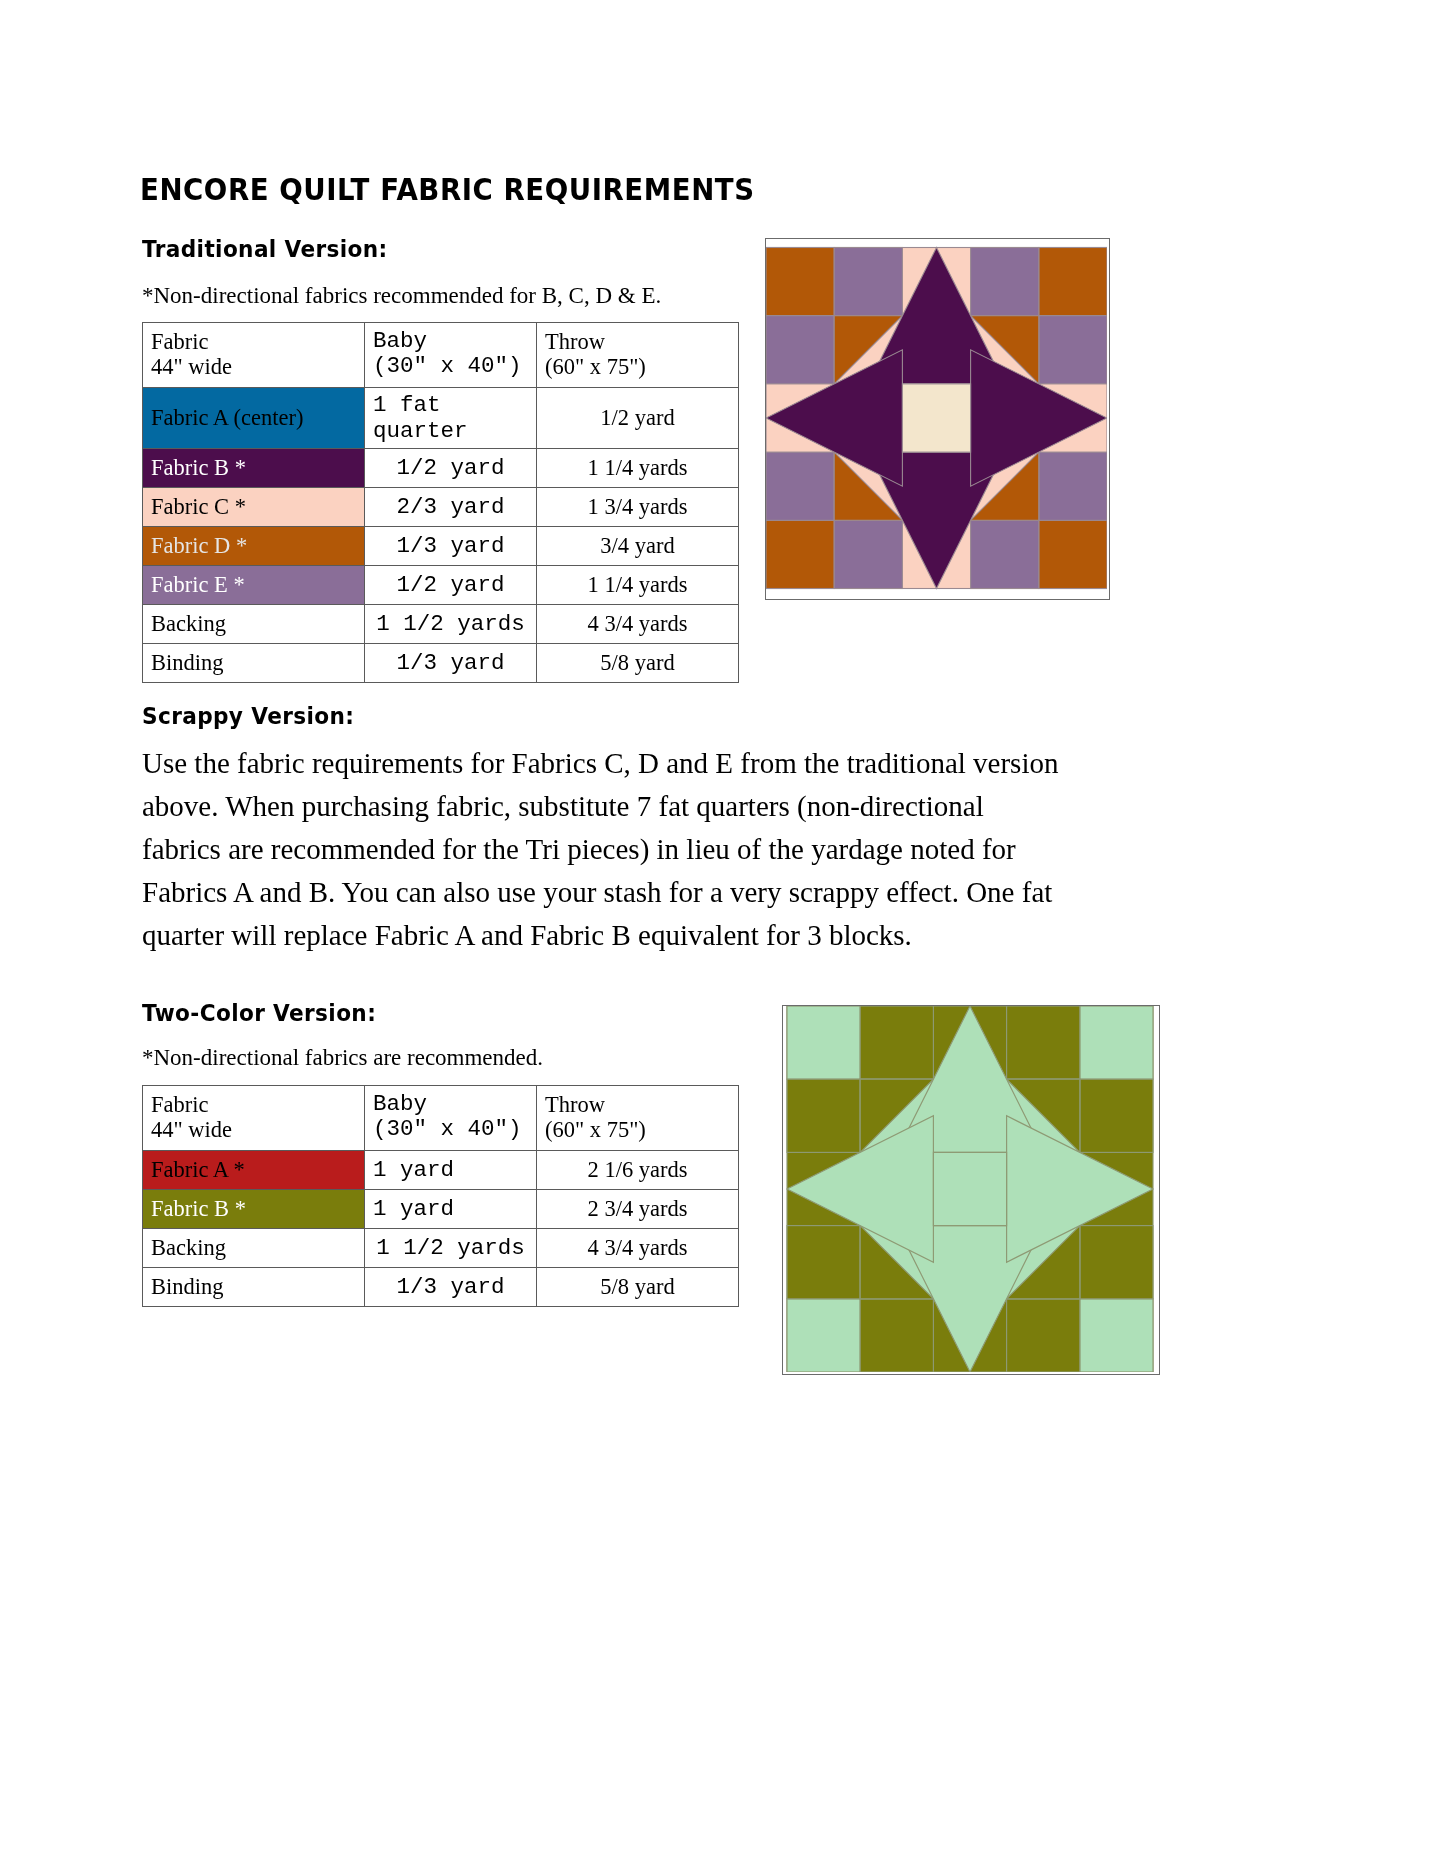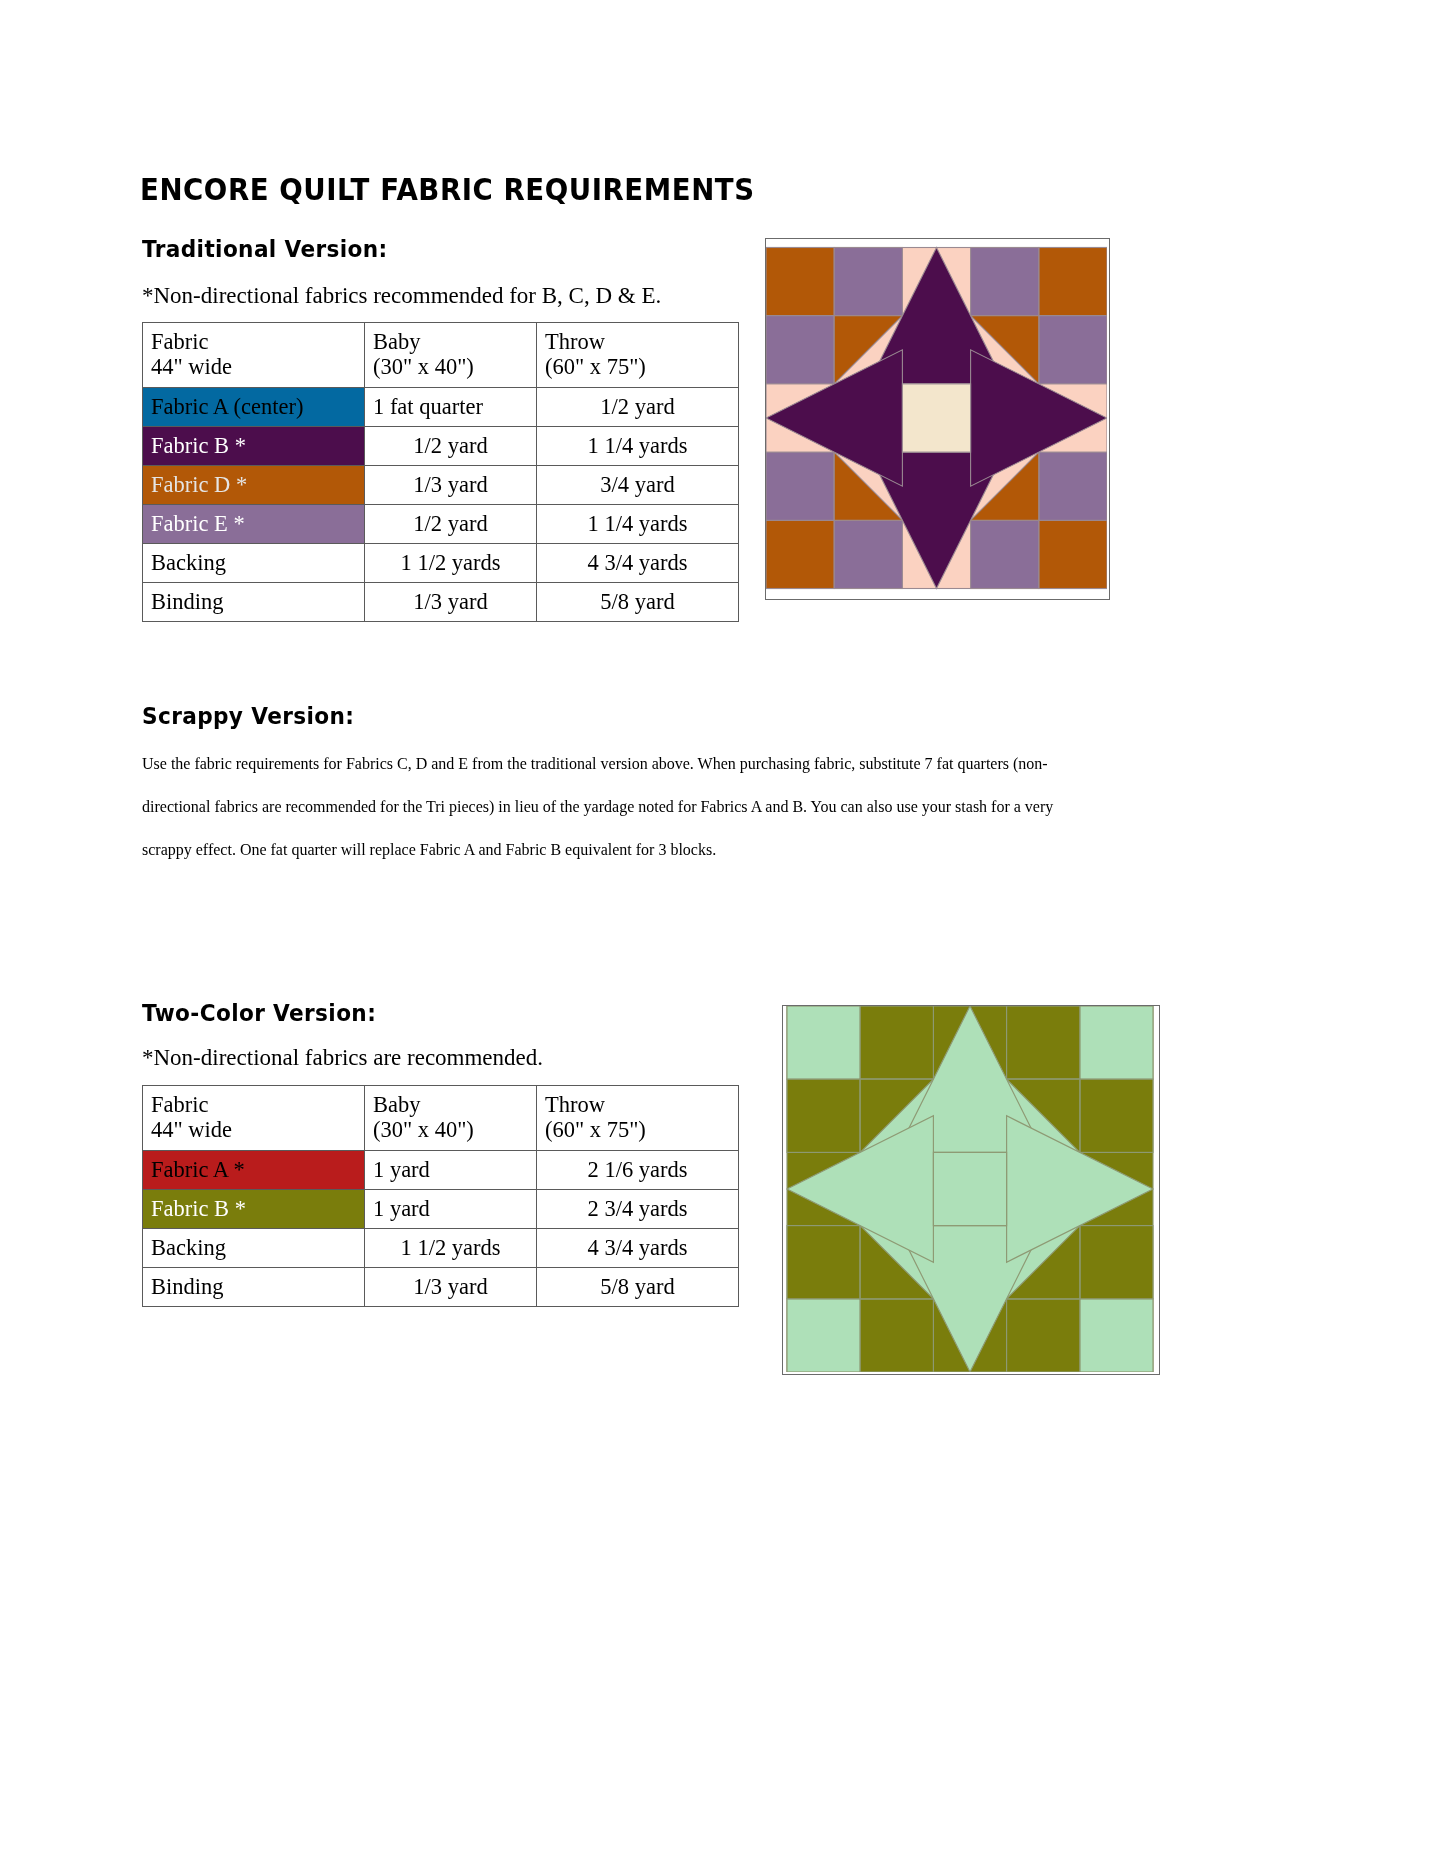--- a/index.html
+++ b/index.html
@@ -53,21 +53,21 @@
     color:#000;
     table-layout:fixed;
   }
   .fabric-table td{
     border:1.3px solid #5a5a5a;
     padding:4px 8px;
     vertical-align:middle;
     height:30px;
   }
   .col-fabric{width:205px;margin-left:48px;}
-  .col-baby{width:155px;}
+  .col-baby{width:155px;font-family:Liberation Mono, monospace;}
   .col-throw{width:185px;}
   .hdr td{vertical-align:top;padding-top:6px;padding-bottom:6px;height:52px;line-height:1.12;}
   .hdr .l1{display:block;}
   .hdr .l2{display:block;}
   .hdr-pad{padding-left:14px;}
   .cell-label{padding-left:14px;}
   .cell-num{text-align:center;}
   .cell-num-l{text-align:left;padding-left:14px;}
 
   
@@ -77,21 +77,21 @@
     border:1.4px solid #6b6b6b;
     box-sizing:border-box;
     padding:0;
   }
   .block-svg{display:block;}
 
   
   .para{
     position:absolute;
     font-family:"Liberation Serif", serif;
-    font-size:16px;
+    font-size:29px;
     line-height:43px;
     color:#000;
     text-align:left;
   }
 </style>
 </head>
 <body>
 
 <div class="page">
 
@@ -118,20 +118,25 @@
         </tr>
         <tr>
           <td class="col-fabric cell-label" style="background:#0369a1;color:#000000;">Fabric A (center)</td>
           <td class="col-baby cell-num-l">1 fat quarter</td>
           <td class="col-throw cell-num">1/2 yard</td>
         </tr>
         <tr>
           <td class="col-fabric cell-label" style="background:#4c0d4c;color:#ffffff;">Fabric B *</td>
           <td class="col-baby cell-num">1/2 yard</td>
           <td class="col-throw cell-num">1 1/4 yards</td>
+        </tr>
+        <tr>
+          <td class="col-fabric cell-label" style="background:#fbd2c1;color:#000000;">Fabric C *</td>
+          <td class="col-baby cell-num">2/3 yard</td>
+          <td class="col-throw cell-num">1 3/4 yards</td>
         </tr>
         <tr>
           <td class="col-fabric cell-label" style="background:#b25807;color:#e5e5e5;">Fabric D *</td>
           <td class="col-baby cell-num">1/3 yard</td>
           <td class="col-throw cell-num">3/4 yard</td>
         </tr>
         <tr>
           <td class="col-fabric cell-label" style="background:#8a6e98;color:#ffffff;">Fabric E *</td>
           <td class="col-baby cell-num">1/2 yard</td>
           <td class="col-throw cell-num">1 1/4 yards</td>

